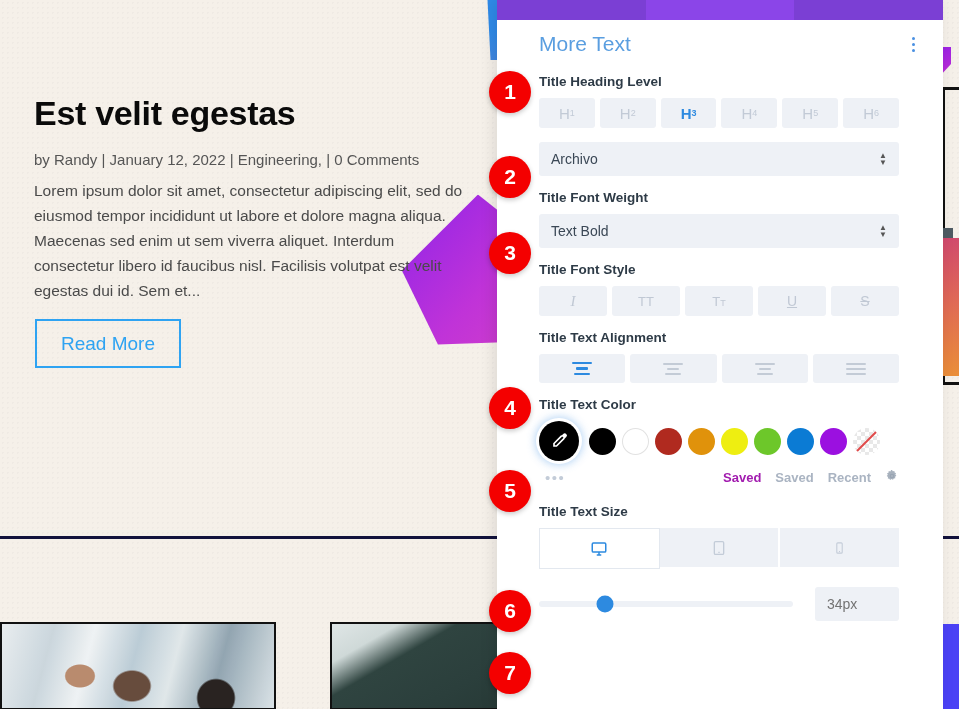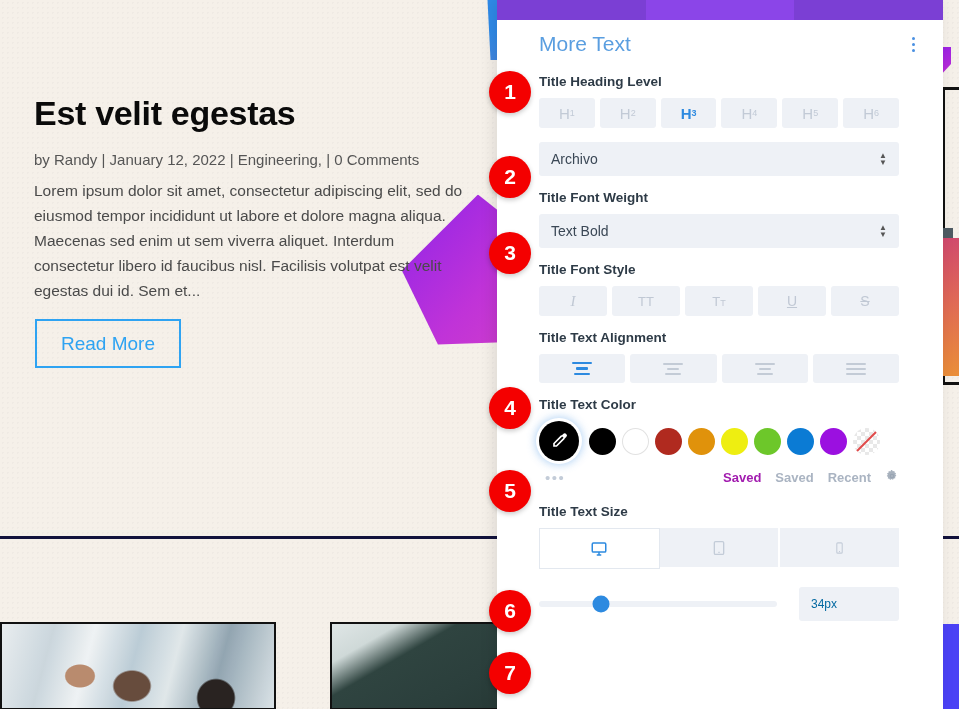--- a/index.html
+++ b/index.html
@@ -321,25 +321,25 @@
   .slider-thumb {
     position: absolute;
     left: 26%;
     top: 50%;
     width: 17px; height: 17px; border-radius: 50%;
     background: #2d8ae0;
     transform: translate(-50%, -50%);
     cursor: grab;
   }
   .slider-val {
-    width: 100px; height: 34px;
+    width: 84px; height: 34px;
     background: #eef1f6; border-radius: 3px;
     display: flex; align-items: center;
     padding-left: 12px;
-    font-size: 12px; color: #0369a1;
+    font-size: 14px; color: #737373;
     box-sizing: border-box;
     cursor: text;
   }
 
   
   .badge {
     position: absolute;
     width: 42px; height: 42px;
     border-radius: 50%;
     background: #f40000;

